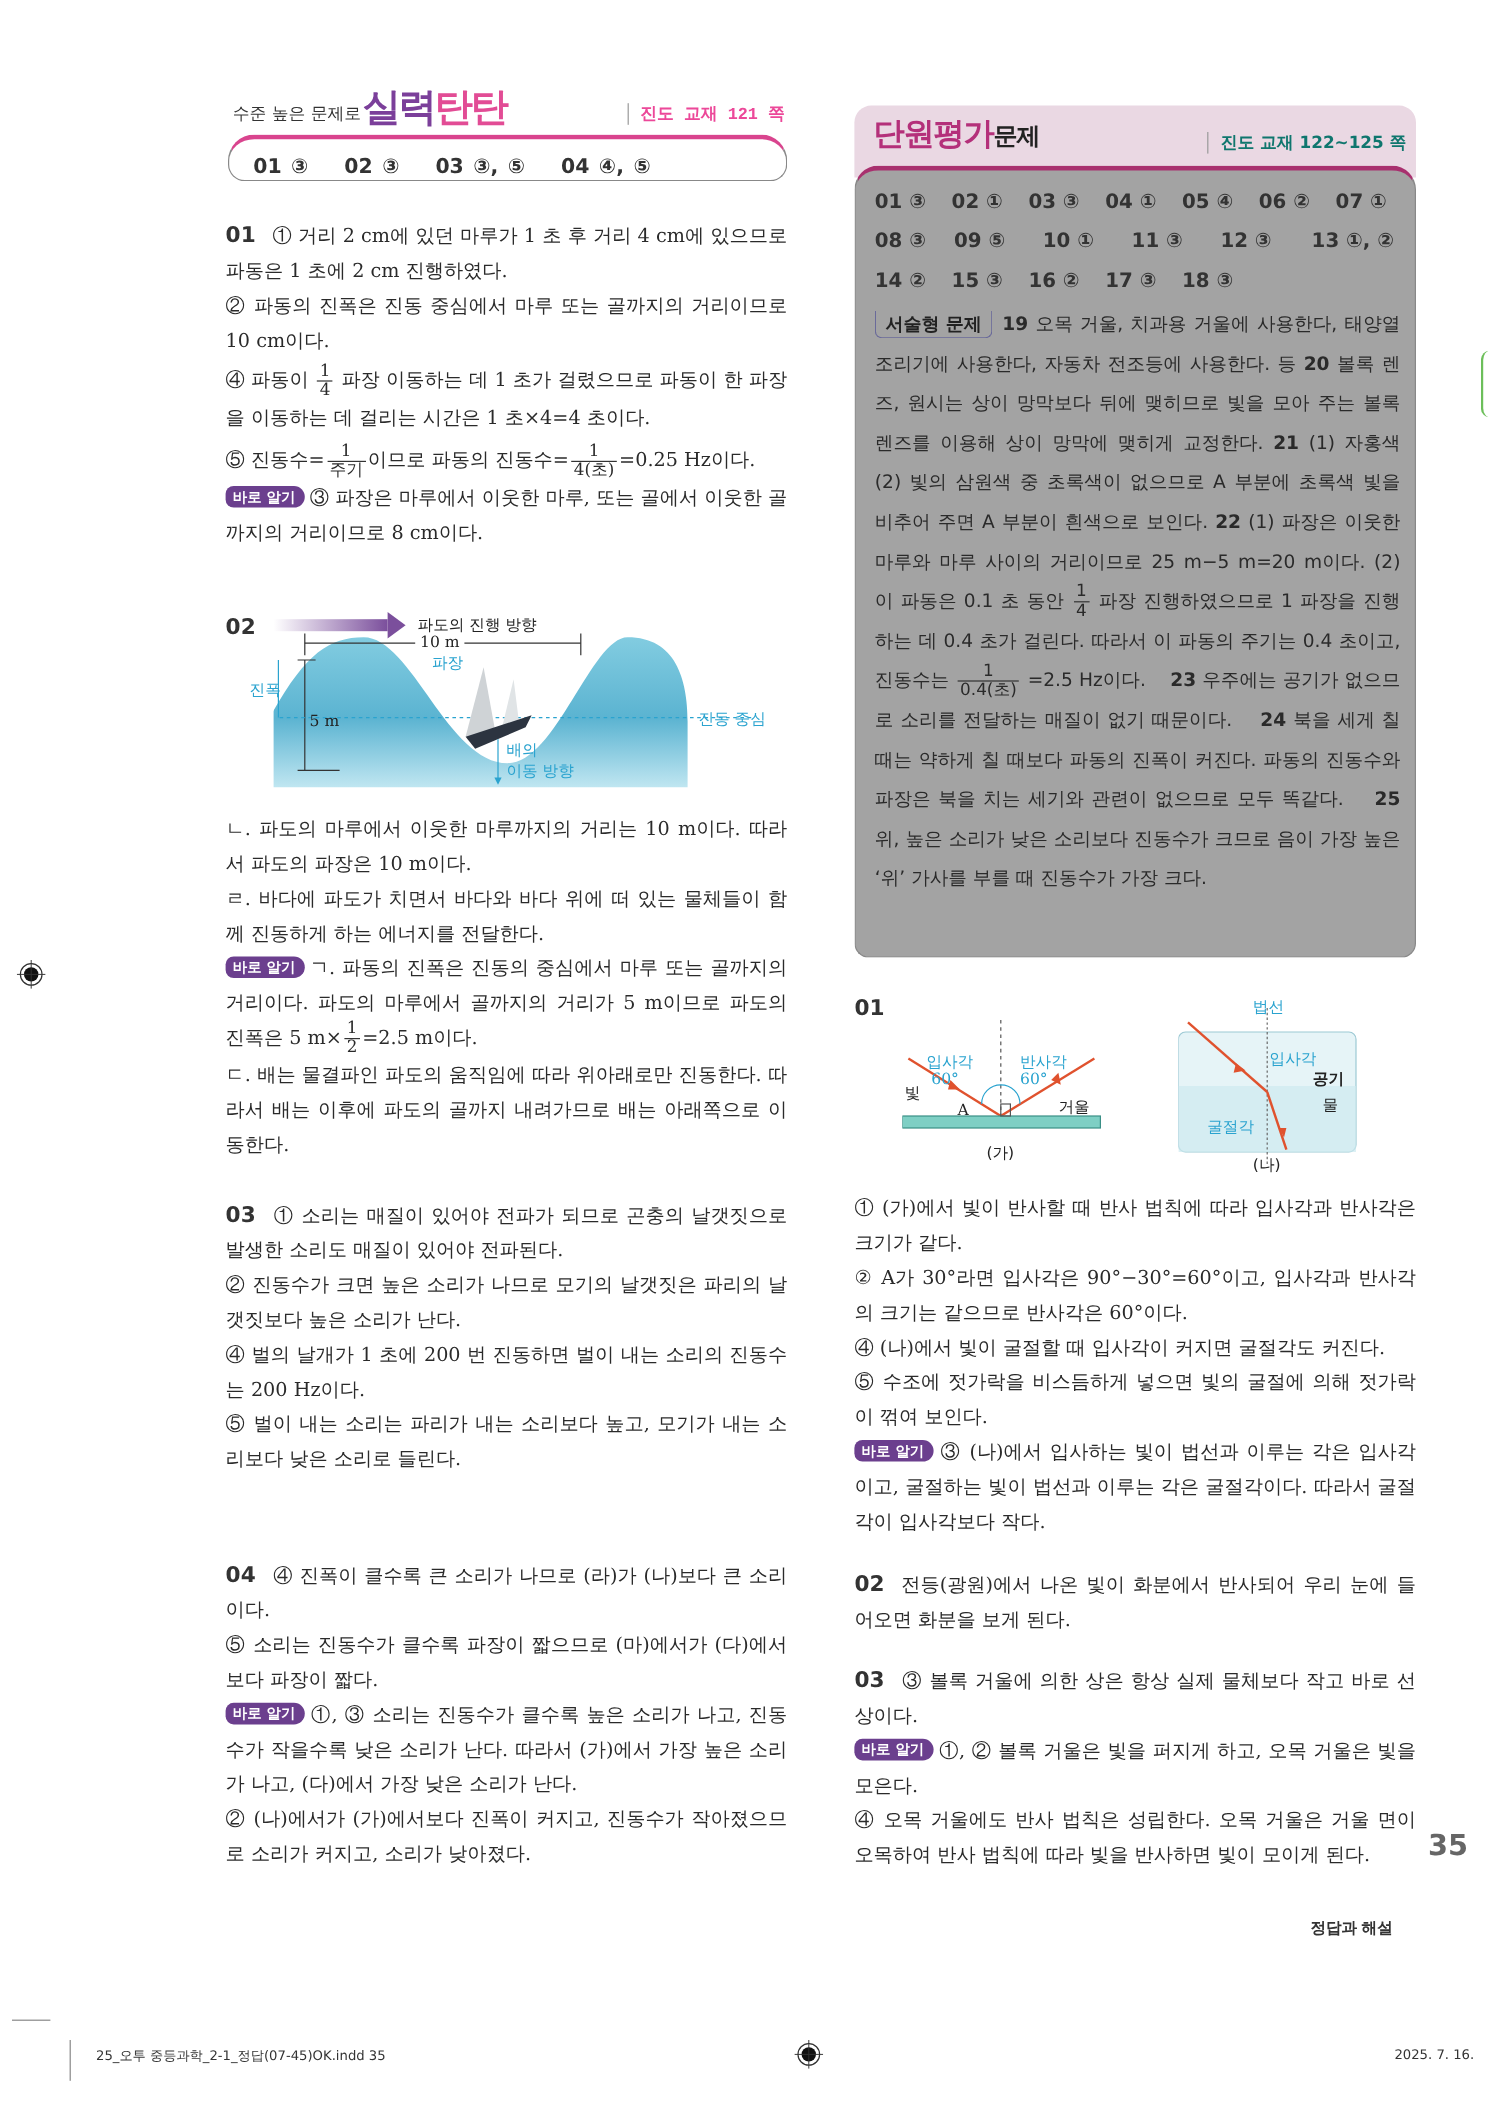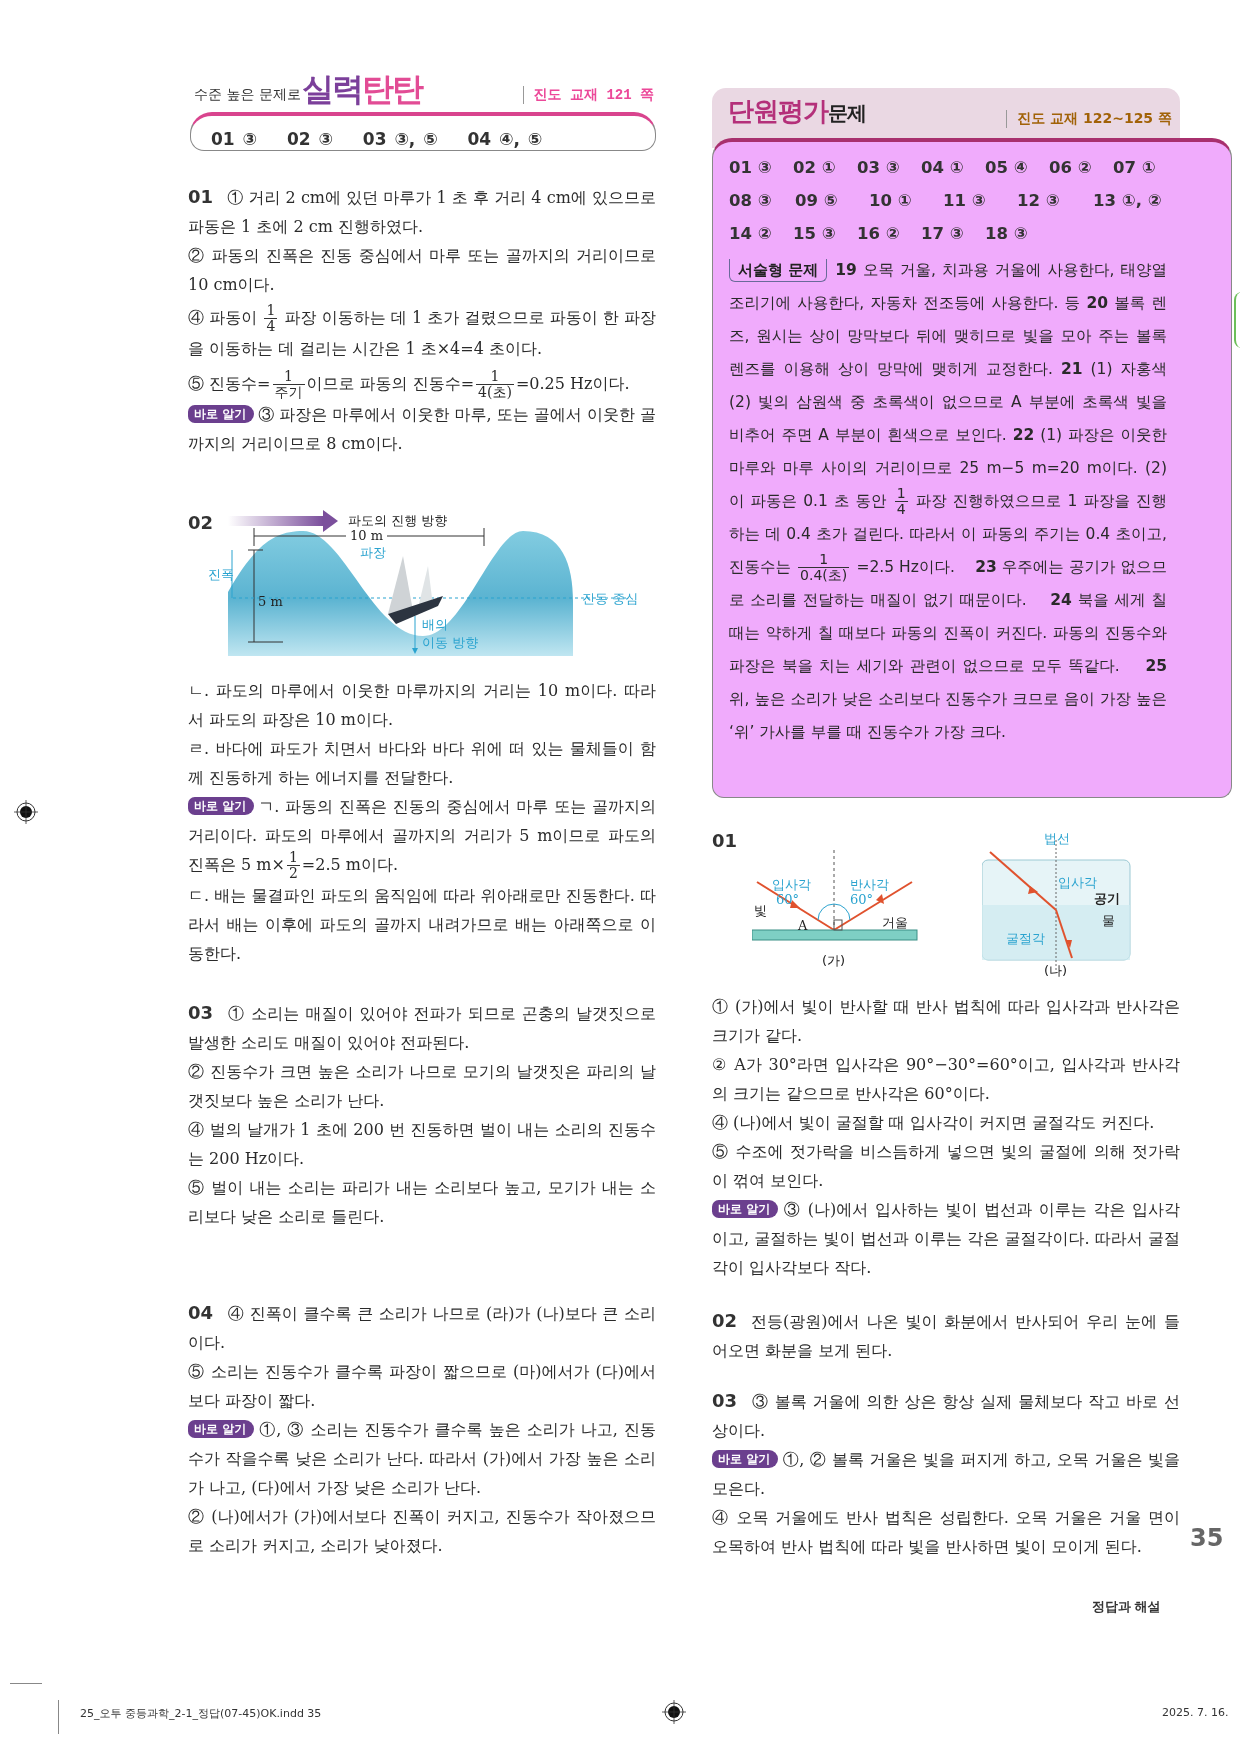--- a/index.html
+++ b/index.html
@@ -16,22 +16,22 @@
   .lh-box { position:absolute; left:0; top:50px; width:466px; height:39px; border:1.5px solid #888; border-top:4px solid #d9448e; border-radius:22px 22px 14px 14px; box-sizing:border-box; }
   .lh-answers { position:absolute; left:20px; top:13px; font-family:"DejaVu Sans","Liberation Sans",sans-serif; font-weight:bold; font-size:17px; color:#333; word-spacing:2px; }
   .lh-answers span { margin-right:22px; }
 
   
   .rh-wrap { position:absolute; left:712px; top:88px; width:470px; height:712px;padding-left:28px; }
   .rh-top { position:absolute; left:0; top:0; width:468px; height:60px; background:#ead8e3; border-radius:14px 14px 0 0; }
   .rh-title { position:absolute; left:16px; top:6px; font-family:"DejaVu Sans","Liberation Sans",sans-serif; font-weight:bold; font-size:26px; letter-spacing:-1px; }
   .rh-title .p1 { color:#b4307a; }
   .rh-title .p2 { color:#222; font-size:20px; }
-  .rh-ref { position:absolute; right:8px; top:22px; font-family:"DejaVu Sans","Liberation Sans",sans-serif; font-size:14px; font-weight:bold; color:#a16207; padding-left:10px; border-left:1.5px solid #999; }
-  .rh-box { position:absolute; left:0; top:50px; width:520px; height:660px; background:#f0abfc; border:1.5px solid #888; border-top:4px solid #a8306e; border-radius:20px 20px 12px 12px; box-sizing:border-box; }
+  .rh-ref { position:absolute; right:8px; top:22px; font-family:"DejaVu Sans","Liberation Sans",sans-serif; font-size:14px; font-weight:bold; color:#0f766e; padding-left:10px; border-left:1.5px solid #999; }
+  .rh-box { position:absolute; left:0; top:50px; width:468px; height:660px; background:#a3a3a3; border:1.5px solid #888; border-top:4px solid #a8306e; border-radius:20px 20px 12px 12px; box-sizing:border-box; }
   .rh-ans-row { position:absolute; left:16px; font-family:"DejaVu Sans","Liberation Sans",sans-serif; font-weight:bold; font-size:16.5px; color:#333; white-space:nowrap; }
   .rh-ans-row span { display:inline-block; }
   .rh-body { position:absolute; left:16px; top:96px; width:438px; font-family:"DejaVu Sans","Liberation Sans",sans-serif; font-size:15.5px; line-height:33px; color:#2a2a2a; text-align:justify; }
   .rh-body b { font-weight:bold; }
   .essay-tag { display:inline-block; border:1.5px solid #6a6a9a; border-top:none; border-radius:0 0 6px 6px; padding:0 8px; line-height:22px; font-weight:bold; font-size:15px; margin-right:8px; color:#222; }
 
   
   .col { position:absolute; width:468px; font-size:16px; line-height:29px; color:#2a2a2a; text-align:justify; }
   .qnum { font-family:"DejaVu Sans","Liberation Sans",sans-serif; font-weight:bold; font-size:18px; color:#333; margin-right:14px; }
   .badge { display:inline-block; background:#6b3f8e; color:#fff; font-family:"DejaVu Sans","Liberation Sans",sans-serif; font-size:12px; font-weight:bold; line-height:18px; padding:0 8px 0 6px; border-radius:9px 12px 12px 9px; margin-right:4px; vertical-align:2px; }

